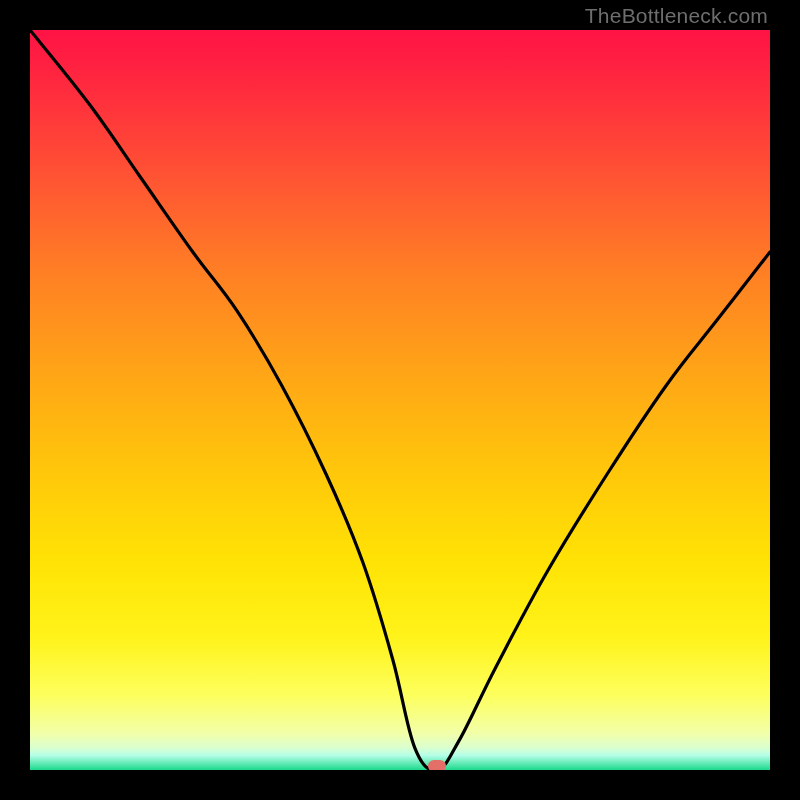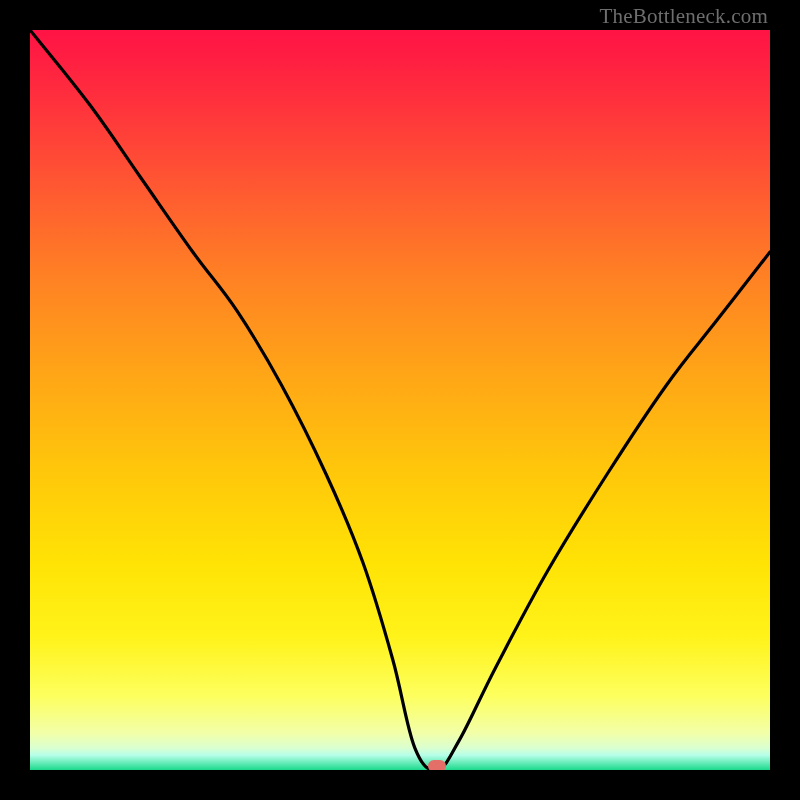--- a/index.html
+++ b/index.html
@@ -52,21 +52,21 @@
     );
   }
   .watermark {
     position: absolute;
     right: 32px;
     top: 4px;
     color: #6e6e6e;
     font-size: 21px;
     font-weight: 500;
     letter-spacing: 0.2px;
-    font-family: Liberation Serif, serif;
+    font-family: Liberation Sans, sans-serif;
   }
   svg.overlay {
     position: absolute;
     left: 0;
     top: 0;
     width: 100%;
     height: 100%;
   }
   .marker {
     position: absolute;

